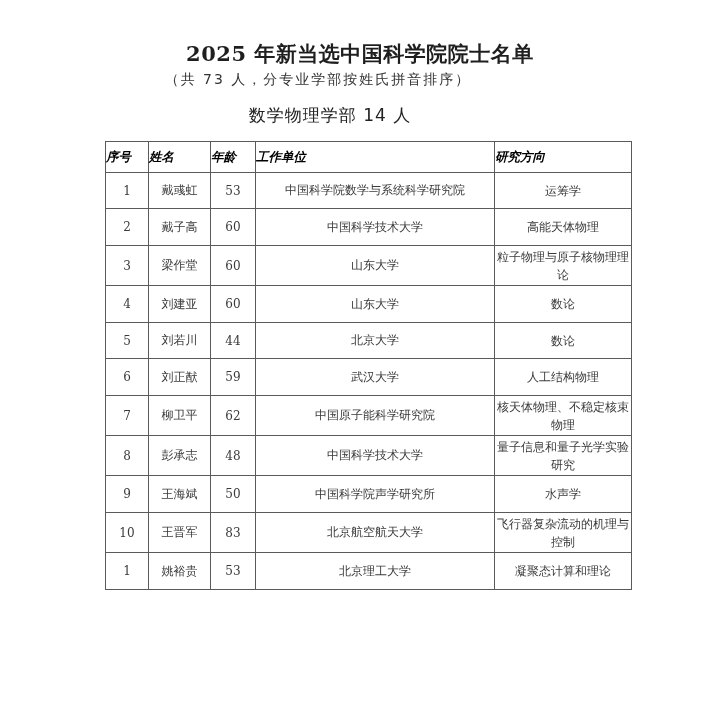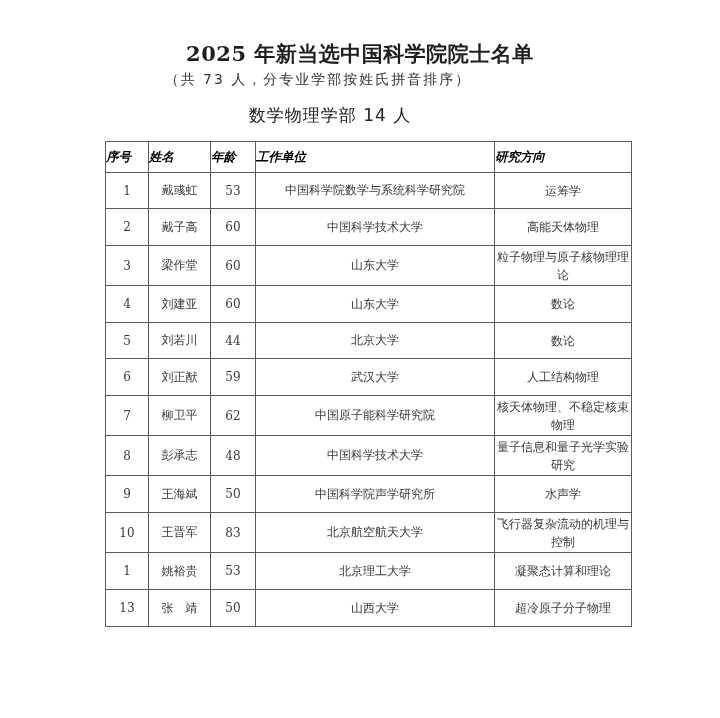--- a/index.html
+++ b/index.html
@@ -178,21 +178,14 @@
       <td class="c-unit">北京航空航天大学</td>
       <td class="c-field">飞行器复杂流动的机理与控制</td>
     </tr>
     <tr class="r37">
       <td class="c-no">1</td>
       <td class="c-name">姚裕贵</td>
       <td class="c-age">53</td>
       <td class="c-unit">北京理工大学</td>
       <td class="c-field">凝聚态计算和理论</td>
     </tr>
-    <tr class="r37">
-      <td class="c-no">13</td>
-      <td class="c-name">张　靖</td>
-      <td class="c-age">50</td>
-      <td class="c-unit">山西大学</td>
-      <td class="c-field">超冷原子分子物理</td>
-    </tr>
   </tbody>
 </table>
 
 </body></html>

